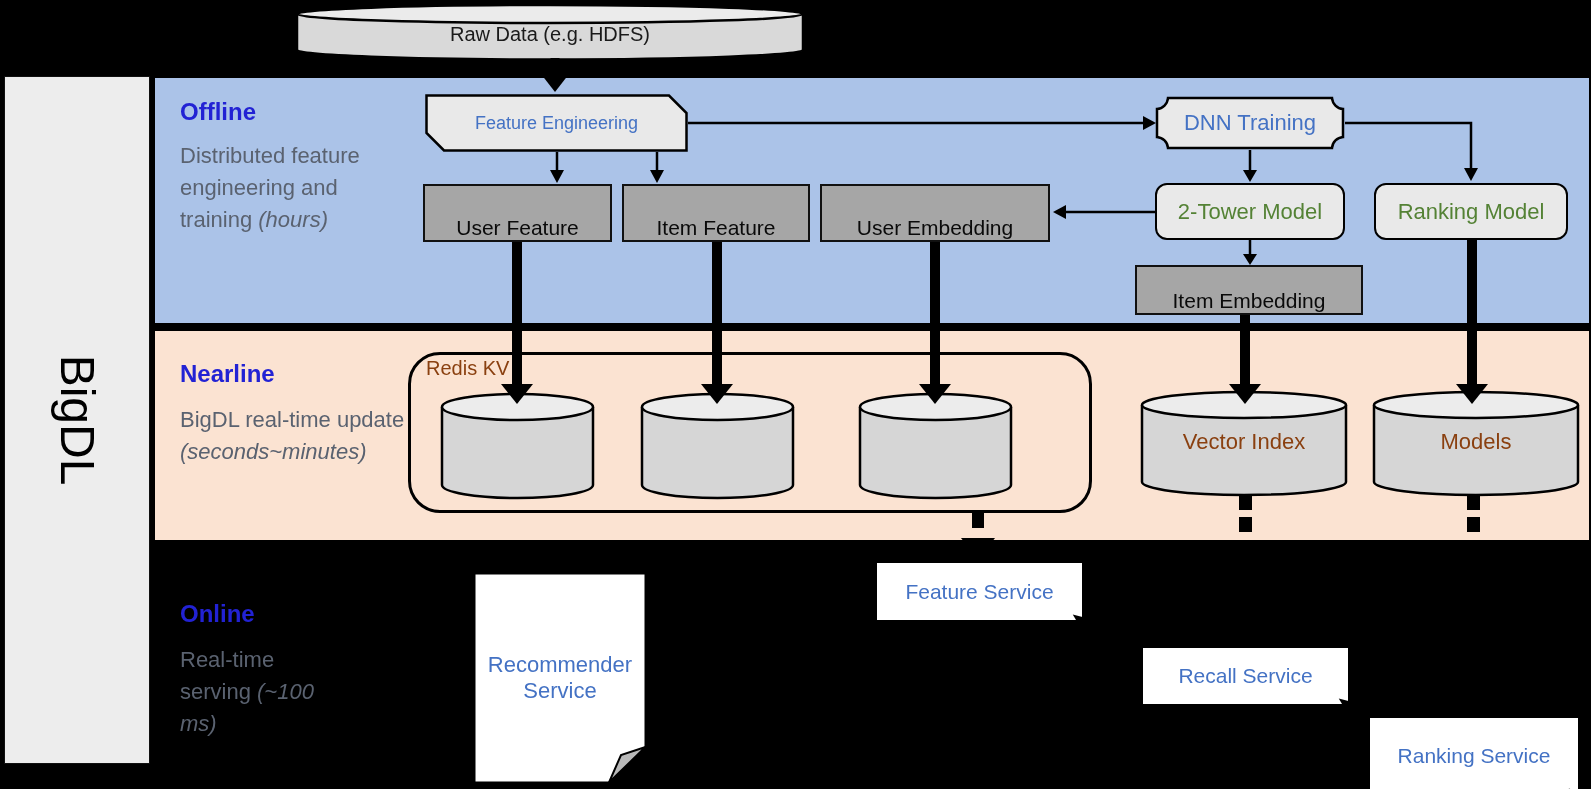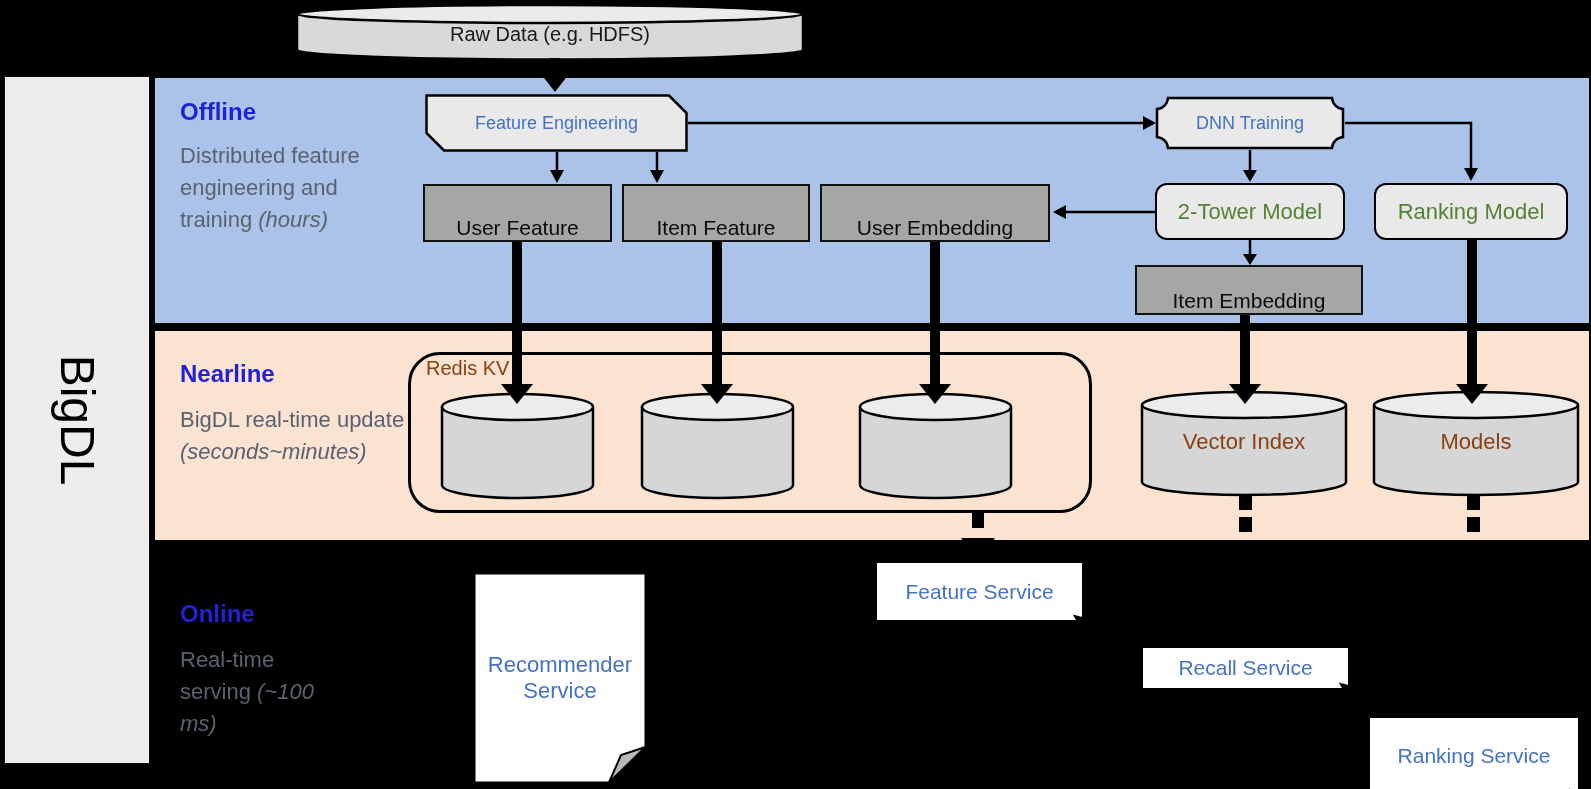--- a/index.html
+++ b/index.html
@@ -75,21 +75,21 @@
       <path d="M1.5,1.5 H244 L261.5,19 V56.5 H19 L1.5,39 Z" fill="#e9e9e9" stroke="#000" stroke-width="2.5"></path>
     </svg>
   </div>
   <div class="node-label txt abs blue-node-text" style="left:425px;top:94px;width:263px;height:58px;">Feature Engineering</div>
 
   <div class="abs shape" style="left:1155px;top:96px;">
     <svg width="190" height="54" viewBox="0 0 190 54">
       <path d="M13,2 H177 A12,12 0 0 0 188,13 V41 A12,12 0 0 0 177,52 H13 A12,12 0 0 0 2,41 V13 A12,12 0 0 0 13,2 Z" fill="#e9e9e9" stroke="#000" stroke-width="2.5"></path>
     </svg>
   </div>
-  <div class="node-label txt abs blue-node-text" style="left:1155px;top:96px;width:190px;height:54px;font-size:18px;">DNN Training</div>
+  <div class="node-label txt abs blue-node-text" style="left:1155px;top:96px;width:190px;height:54px;font-size:22px;">DNN Training</div>
 
   <div class="gray-box txt" style="left:423px;top:184px;width:189px;height:58px;">
     <span>User Feature</span>
   </div>
   <div class="gray-box txt" style="left:820px;top:184px;width:230px;height:58px;">
     <span>User Embedding</span>
   </div>
   <div class="gray-box txt" style="left:622px;top:184px;width:188px;height:58px;">
     <span>Item Feature</span>
   </div>
@@ -148,21 +148,21 @@
       <path d="M1.5,1.5 H172.5 V175 L136,210.5 H1.5 Z" fill="#fff" stroke="#000" stroke-width="2"></path>
       <path d="M172.5,175 L136,210.5 L148,183 Z" fill="#b9b9b9" stroke="#000" stroke-width="2"></path>
     </svg>
   </div>
   <div class="node-label txt abs" style="left:473px;top:572px;width:174px;height:212px;font-size:22px;color:#4472c4;padding:0 18px;box-sizing:border-box;">Recommender Service</div>
 
   <div class="svc-box txt" style="left:877px;top:563px;width:205px;height:57px;">
     <span>Feature Service</span>
     <span class="fold"></span>
   </div>
-  <div class="svc-box txt" style="left:1143px;top:648px;width:205px;height:40px;">
+  <div class="svc-box txt" style="left:1143px;top:648px;width:205px;height:56px;">
     <span>Recall Service</span>
     <span class="fold"></span>
   </div>
   <div class="svc-box txt" style="left:1370px;top:718px;width:208px;height:76px;">
     <span>Ranking Service</span>
     <span class="fold"></span>
   </div>
 
   <svg class="overlay" width="1591" height="789" viewBox="0 0 1591 789">
 

